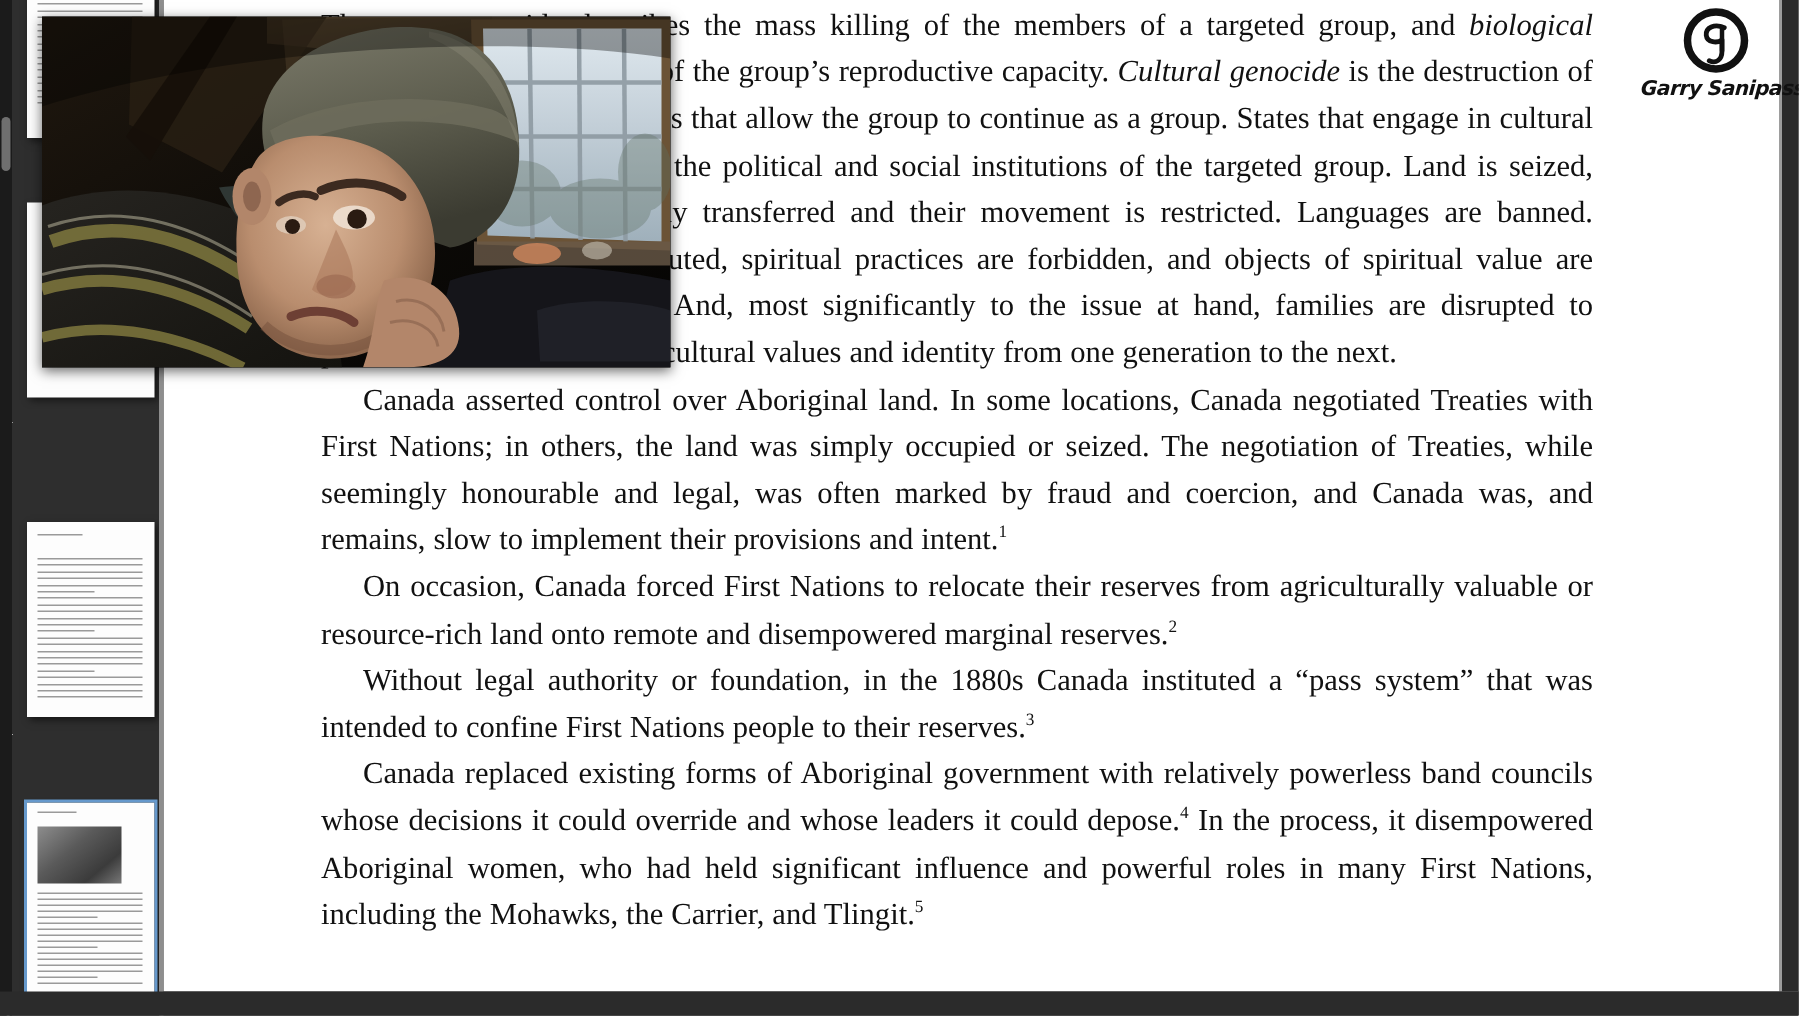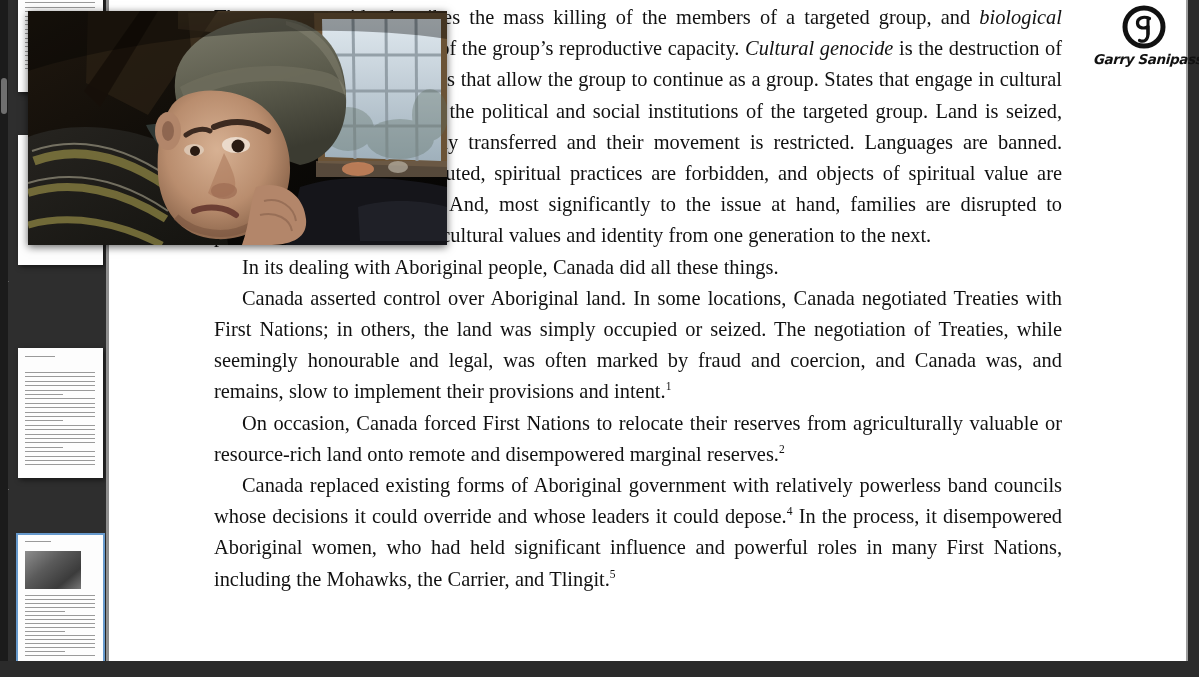--- a/index.html
+++ b/index.html
@@ -177,23 +177,23 @@
   }
 </style>
 </head>
 <body>
 
 <div id="app">
 
   <div id="page-canvas">
     <div id="page-body">
         <p class="para noindent"><span>The term genocide describes the mass killing of the members of a targeted group, and </span><i>biological genocide</i><span> is the destruction of the group’s reproductive capacity. </span><i>Cultural genocide</i><span> is the destruction of those structures and practices that allow the group to continue as a group. States that engage in cultural genocide set out to destroy the political and social institutions of the targeted group. Land is seized, and populations are forcibly transferred and their movement is restricted. Languages are banned. Spiritual leaders are persecuted, spiritual practices are forbidden, and objects of spiritual value are confiscated and destroyed. And, most significantly to the issue at hand, families are disrupted to prevent the transmission of cultural values and identity from one generation to the next.</span></p>
-        <p class="para"><span>In its dealing with Aboriginal people, Canada did all these things.</span></p>
         <p class="para"><span>Canada asserted control over Aboriginal land. In some locations, Canada negotiated Treaties with First Nations; in others, the land was simply occupied or seized. The negotiation of Treaties, while seemingly honourable and legal, was often marked by fraud and coercion, and Canada was, and remains, slow to implement their provisions and intent.</span><sup>1</sup></p>
         <p class="para"><span>On occasion, Canada forced First Nations to relocate their reserves from agriculturally valuable or resource-rich land onto remote and disempowered marginal reserves.</span><sup>2</sup></p>
+        <p class="para"><span>Without legal authority or foundation, in the 1880s Canada instituted a “pass system” that was intended to confine First Nations people to their reserves.</span><sup>3</sup></p>
         <p class="para"><span>Canada replaced existing forms of Aboriginal government with relatively powerless band councils whose decisions it could override and whose leaders it could depose.</span><sup>4</sup><span> In the process, it disempowered Aboriginal women, who had held significant influence and powerful roles in many First Nations, including the Mohawks, the Carrier, and Tlingit.</span><sup>5</sup></p>
       </div>
   </div>
 
   <div id="page-right-edge"></div>
   <div id="page-right-rule"></div>
 
   <div id="thumb-sidebar">
       <div class="thumb-entry" style="top: -48px; height: 140px;">
         <div class="thumb-page" style="top: 0px; width: 85px; height: 140px;">

